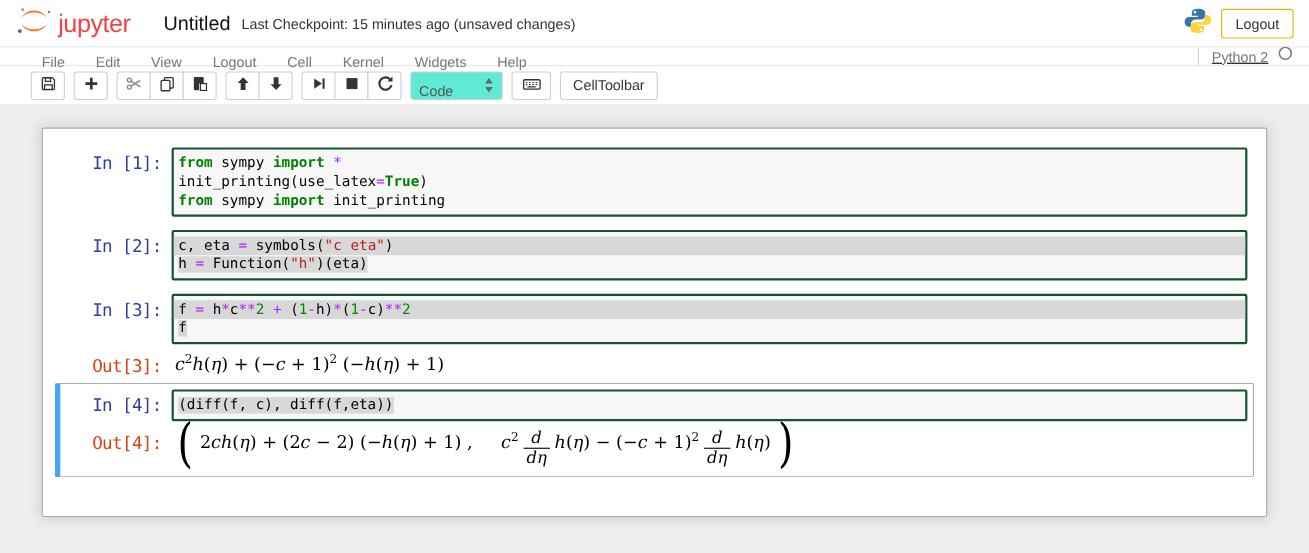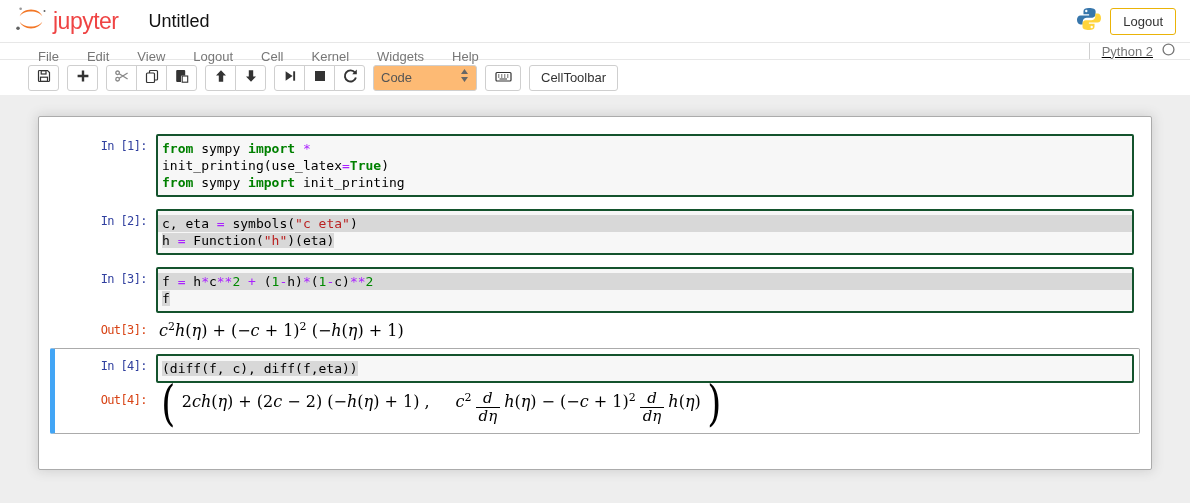--- a/index.html
+++ b/index.html
@@ -26,38 +26,38 @@
   .kernel-name { font-size:13px; color:#777; margin-right:8px; }
 
   
   .toolbar { height:35px; background:#fff; display:flex; align-items:center; padding:0 28px; gap:8px; }
   .tb-group { display:inline-flex; }
   .tb-btn { width:31px; height:26px; background:#fff; border:1px solid #cfcfcf; display:flex;
             align-items:center; justify-content:center; cursor:pointer; margin-left:-1px; }
   .tb-group .tb-btn:first-child { margin-left:0; border-radius:3px 0 0 3px; }
   .tb-group .tb-btn:last-child { border-radius:0 3px 3px 0; }
   .tb-group .tb-btn:only-child { border-radius:3px; }
-  .celltype-select { height:26px; width:104px; border:1px solid #cfcfcf; border-radius:3px;
-                     display:flex; align-items:center; padding:0 7px; background:#fdba74; cursor:pointer; }
+  .celltype-select { height:26px; width:84px; border:1px solid #cfcfcf; border-radius:3px;
+                     display:flex; align-items:flex-end; padding:0 7px; background:#5eead4; cursor:pointer; }
   .celltype-label { flex:1; font-size:13px; color:#555; }
   .kbd-btn { width:36px; }
   .celltoolbar-btn { height:26px; border:1px solid #cfcfcf; border-radius:3px; background:#fff;
                      font-size:13px; color:#333; padding:0 11px; cursor:pointer; }
 
   
   .main { height:396px; background:#eee; padding-top:21px; }
   .notebook { width:1114px; margin:0 auto; background:#fff; border:1px solid #ababab;
               border-radius:2px; box-shadow:0 0 12px 1px rgba(87,87,87,0.2);
               height:354px; padding:11px 11px; overflow:hidden; }
 
   .cell { border:1px solid transparent; border-left-width:5px; border-radius:2px; padding:5px 5px; }
   .cell.selected { border-color:#ababab; border-left-color:#42A5F5; }
   .input-row, .output-row { display:flex; }
   .prompt { flex:none; width:96px; text-align:right; padding:5px 9px 0 0;
-            font-family:"DejaVu Sans Mono", monospace; font-size:12px; letter-spacing:-0.6px; }
+            font-family:"DejaVu Sans Mono", monospace; font-size:16px; letter-spacing:-0.6px; }
   .prompt.in  { color:#303F9F; }
   .prompt.out { color:#D84315; }
   .code-box { flex:1; border:2px solid #14532d; border-radius:2px; background:#f7f7f7;
               padding:4px 0; cursor:text; }
   .code-line { font-family:"DejaVu Sans Mono", monospace; font-size:13px; line-height:17px;
                padding:0 4px; white-space:pre; color:#000; }
   .code-line.hl-full { background:#d8d8d8; }
   .hl-wrap { background:#d8d8d8; }
   .tk-kw  { color:#008000; font-weight:bold; }
   .tk-op  { color:#AA22FF; }
@@ -88,20 +88,21 @@
         <path d="M22 8.2c-6.8 0-12 2.6-14.6 6.2 2-5 7.8-8.6 14.6-8.6s12.6 3.6 14.6 8.6C34 10.8 28.8 8.2 22 8.2z" fill="#F37726"></path>
         <path d="M22 27.8c6.8 0 12-2.6 14.6-6.2-2 5-7.8 8.6-14.6 8.6S9.4 26.6 7.4 21.6c2.6 3.6 7.8 6.2 14.6 6.2z" fill="#F37726"></path>
         <circle cx="8.6" cy="4.8" r="1.7" fill="#989798"></circle>
         <circle cx="5.2" cy="30" r="2.3" fill="#616262"></circle>
         <circle cx="39.5" cy="7.6" r="1.3" fill="#616262"></circle>
       </svg>
     </span>
     <span class="logo-text">jupyter</span>
   </div>
   <span class="nb-title">Untitled</span>
+  <span class="checkpoint">Last Checkpoint: 15 minutes ago (unsaved changes)</span>
   <div class="header-right">
     <span>
       <svg width="26" height="26" viewBox="0 0 24 24">
         <path fill="#3776AB" d="M11.9 1.8c-3.2 0-5 1.1-5 3v2.9h5.2v1H4.2c-2 0-3.3 1.8-3.3 4.1 0 2.3 1.2 4.2 3.2 4.2h2.1v-2.8c0-2 1.8-3.4 3.9-3.4h5c1.7 0 3-1.4 3-3.1V4.8c0-1.9-2.3-3-6.2-3zm-2.4 1.7a1.1 1.1 0 1 1 0 2.2 1.1 1.1 0 0 1 0-2.2z"></path>
         <path fill="#FFD43B" d="M12.1 22.2c3.2 0 5-1.1 5-3v-2.9h-5.2v-1h7.9c2 0 3.3-1.8 3.3-4.1 0-2.3-1.2-4.2-3.2-4.2h-2.1v2.8c0 2-1.8 3.4-3.9 3.4H9c-1.7 0-3 1.4-3 3.1v2.9c0 1.9 2.3 3 6.1 3zm2.4-1.7a1.1 1.1 0 1 1 0-2.2 1.1 1.1 0 0 1 0 2.2z"></path>
       </svg>
     </span>
     <button class="logout-btn">Logout</button>
   </div>
 </div>

